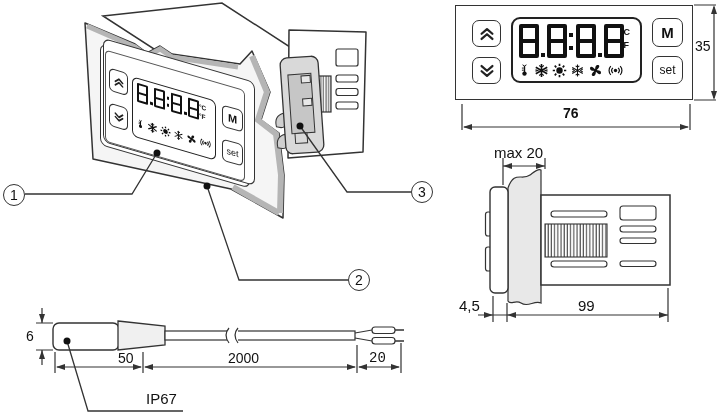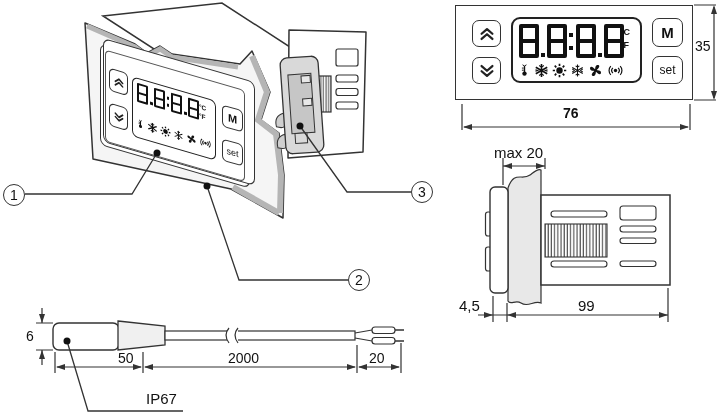--- a/index.html
+++ b/index.html
@@ -320,16 +320,16 @@
     </div>
 
   <div class="lbl dim17" style="left:695px; top:38px;">35</div>
   <div class="lbl dim17" style="left:563px; top:105px;font-weight:bold;">76</div>
   <div class="lbl dim15" style="left:494px; top:144px;">max 20</div>
   <div class="lbl dim15" style="left:459px; top:297px;">4,5</div>
   <div class="lbl dim15" style="left:578px; top:297px;">99</div>
   <div class="lbl dim14" style="left:26px;  top:328px;">6</div>
   <div class="lbl dim14" style="left:90px;  top:350px;margin-left:28px;">50</div>
   <div class="lbl dim14" style="left:228px; top:350px;">2000</div>
-  <div class="lbl dim14" style="left:369px; top:350px;">20</div>
+  <div class="lbl dim14" style="left:369px; top:350px;font-family:Liberation Mono, monospace;">20</div>
   <div class="lbl dim15" style="left:146px; top:390px;">IP67</div>
 
 </div>
 
 </body></html>

